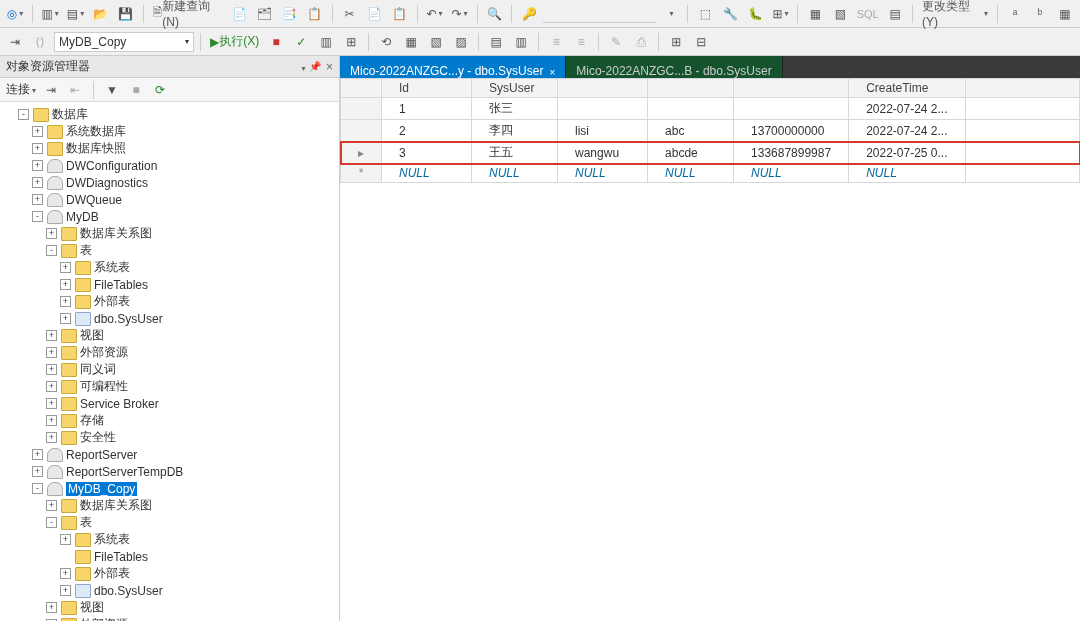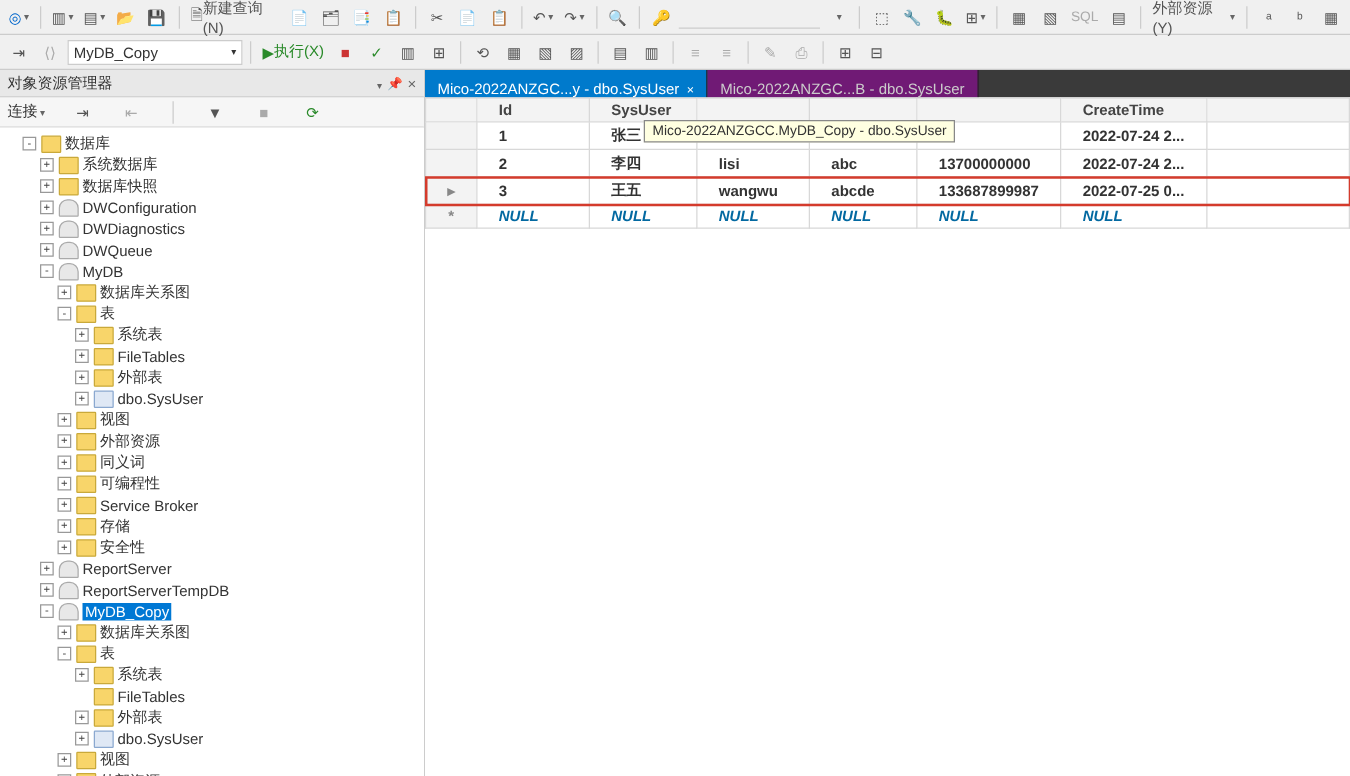--- a/index.html
+++ b/index.html
@@ -15,44 +15,44 @@
 .dbcombo { border: 1px solid #ccc; background: #fff; height: 20px; width: 140px; padding: 0 4px; display: inline-flex; align-items: center; justify-content: space-between; }
 
 .main-area { display: flex; height: calc(621px - 56px); }
 
 .sidebar { width: 340px; display: flex; flex-direction: column; border-right: 1px solid #ccc; }
 .panel-title { background: #e8e8e8; border-bottom: 1px solid #ccc; height: 22px; display: flex; align-items: center; padding: 0 6px; justify-content: space-between; }
 .panel-title-right { display: flex; gap: 4px; align-items: center; }
 .pin { color: #666; font-size: 10px; }
 .close-x { color: #666; }
 
-.connect-bar { background: #f6f6f6; border-bottom: 1px solid #ddd; height: 24px; display: flex; align-items: center; padding: 0 6px; gap: 21px; }
+.connect-bar { background: #f6f6f6; border-bottom: 1px solid #ddd; height: 24px; display: flex; align-items: center; padding: 0 6px; gap: 6px; }
 .connect-bar .tb-btn { min-width: 18px; height: 18px; }
 
 .tree { flex: 1; overflow: auto; padding: 4px 0 4px 4px; background: #fff; user-select: none; }
 .node { white-space: nowrap; display: flex; align-items: center; height: 17px; cursor: default; }
 .node .exp { display: inline-block; width: 11px; height: 11px; border: 1px solid #999; text-align: center; line-height: 9px; font-size: 9px; color: #444; margin-right: 4px; }
 .node .sp { display: inline-block; width: 11px; margin-right: 4px; }
 .node .ic { display: inline-block; width: 16px; height: 14px; margin-right: 3px; background: #f8d56a; border: 1px solid #c9a93a; border-radius: 1px; }
 .node .ic.db { background: #e8e8e8; border-color: #aaa; border-radius: 7px 7px 1px 1px; }
 .node .ic.tbl { background: #dfe8f5; border-color: #8aa8d0; }
 .node .selected { background: #0078d4; color: #fff; padding: 0 2px; }
 .ind1 { padding-left: 14px; } .ind2 { padding-left: 28px; } .ind3 { padding-left: 42px; }
 .ind4 { padding-left: 56px; }
 
 .content { flex: 1; display: flex; flex-direction: column; }
 .tabs { display: flex; height: 22px; background: #3a3a3a; }
 .tab { padding: 0 10px; display: flex; align-items: flex-end; height: 22px; color: #ccc; font-size: 11px; gap: 6px; border-right: 1px solid #222; cursor: pointer; }
 .tab.active { background: #007acc; color: #fff; }
-.tab.dim { background: #701a75; }
+.tab.dim { background: #14532d; }
 .tab .x { color: #fff; font-size: 10px; }
 
 .grid-wrap { flex: 1; background: #fff; position: relative; }
 table.grid { border-collapse: collapse; width: 100%; }
-table.grid th, table.grid td { border: 1px solid #d8d8d8; padding: 2px 17px; height: 17px; text-align: left; font-weight: bold; white-space: nowrap; overflow: hidden; }
+table.grid th, table.grid td { border: 1px solid #d8d8d8; padding: 2px 17px; height: 17px; text-align: left; font-weight: normal; white-space: nowrap; overflow: hidden; }
 table.grid th { background: #f3f3f3; color: #444; }
 table.grid .rowhead { background: #f3f3f3; width: 22px; text-align: center; color: #888; }
 table.grid .null { color: #0369a1; font-style: italic; }
 .col-id { width: 90px; } .col-un { width: 86px; } .col-a { width: 90px; } .col-p { width: 86px; } .col-ph { width: 112px; } .col-ct { width: 110px; }
 .highlight { outline: 2px solid #d43b2c; outline-offset: -1px; }
 .tooltip { position: absolute; top: 18px; left: 175px; background: #ffffe1; border: 1px solid #888; padding: 2px 6px; font-size: 11px; z-index: 5; }
 </style>
 </head>
 <body>
 
@@ -86,21 +86,21 @@
   <span class="tb-btn">⬚</span>
   <span class="tb-btn">🔧</span>
   <span class="tb-btn">🐛</span>
   <span class="tb-btn tb-drop">⊞</span>
   <span class="tb-sep"></span>
   <span class="tb-btn">▦</span>
   <span class="tb-btn">▧</span>
   <span class="tb-btn" style="font-size:11px;color:#aaa">SQL</span>
   <span class="tb-btn">▤</span>
   <span class="tb-sep"></span>
-  <span class="tb-btn tb-drop">外部资源(Y)</span>
+  <span class="tb-btn tb-drop">更改类型(Y)</span>
   <span class="tb-sep"></span>
   <span class="tb-btn">ᵃ</span>
   <span class="tb-btn">ᵇ</span>
   <span class="tb-btn">▦</span>
 </div>
 
 <div class="toolbar">
   <span class="tb-btn">⇥</span>
   <span class="tb-btn" style="color:#aaa">⟨⟩</span>
   <span class="dbcombo">
@@ -195,21 +195,20 @@
     <div class="tabs" id="tabs">
         <div class="tab active">
           <span>Mico-2022ANZGC...y - dbo.SysUser</span>
           <span class="x">×</span>
         </div>
         <div class="tab dim">
           <span>Mico-2022ANZGC...B - dbo.SysUser</span>
         </div>
       </div>
     <div class="grid-wrap">
-      <div class="tooltip">Mico-2022ANZGCC.MyDB_Copy - dbo.SysUser</div>
       <table class="grid">
         <thead>
             <tr id="gridhead">
               <th class="rowhead"></th>
               <th class="col-id">Id</th>
               <th class="col-un">SysUser</th>
               <th class="col-a"></th>
               <th class="col-p"></th>
               <th class="col-ph"></th>
               <th class="col-ct">CreateTime</th>

